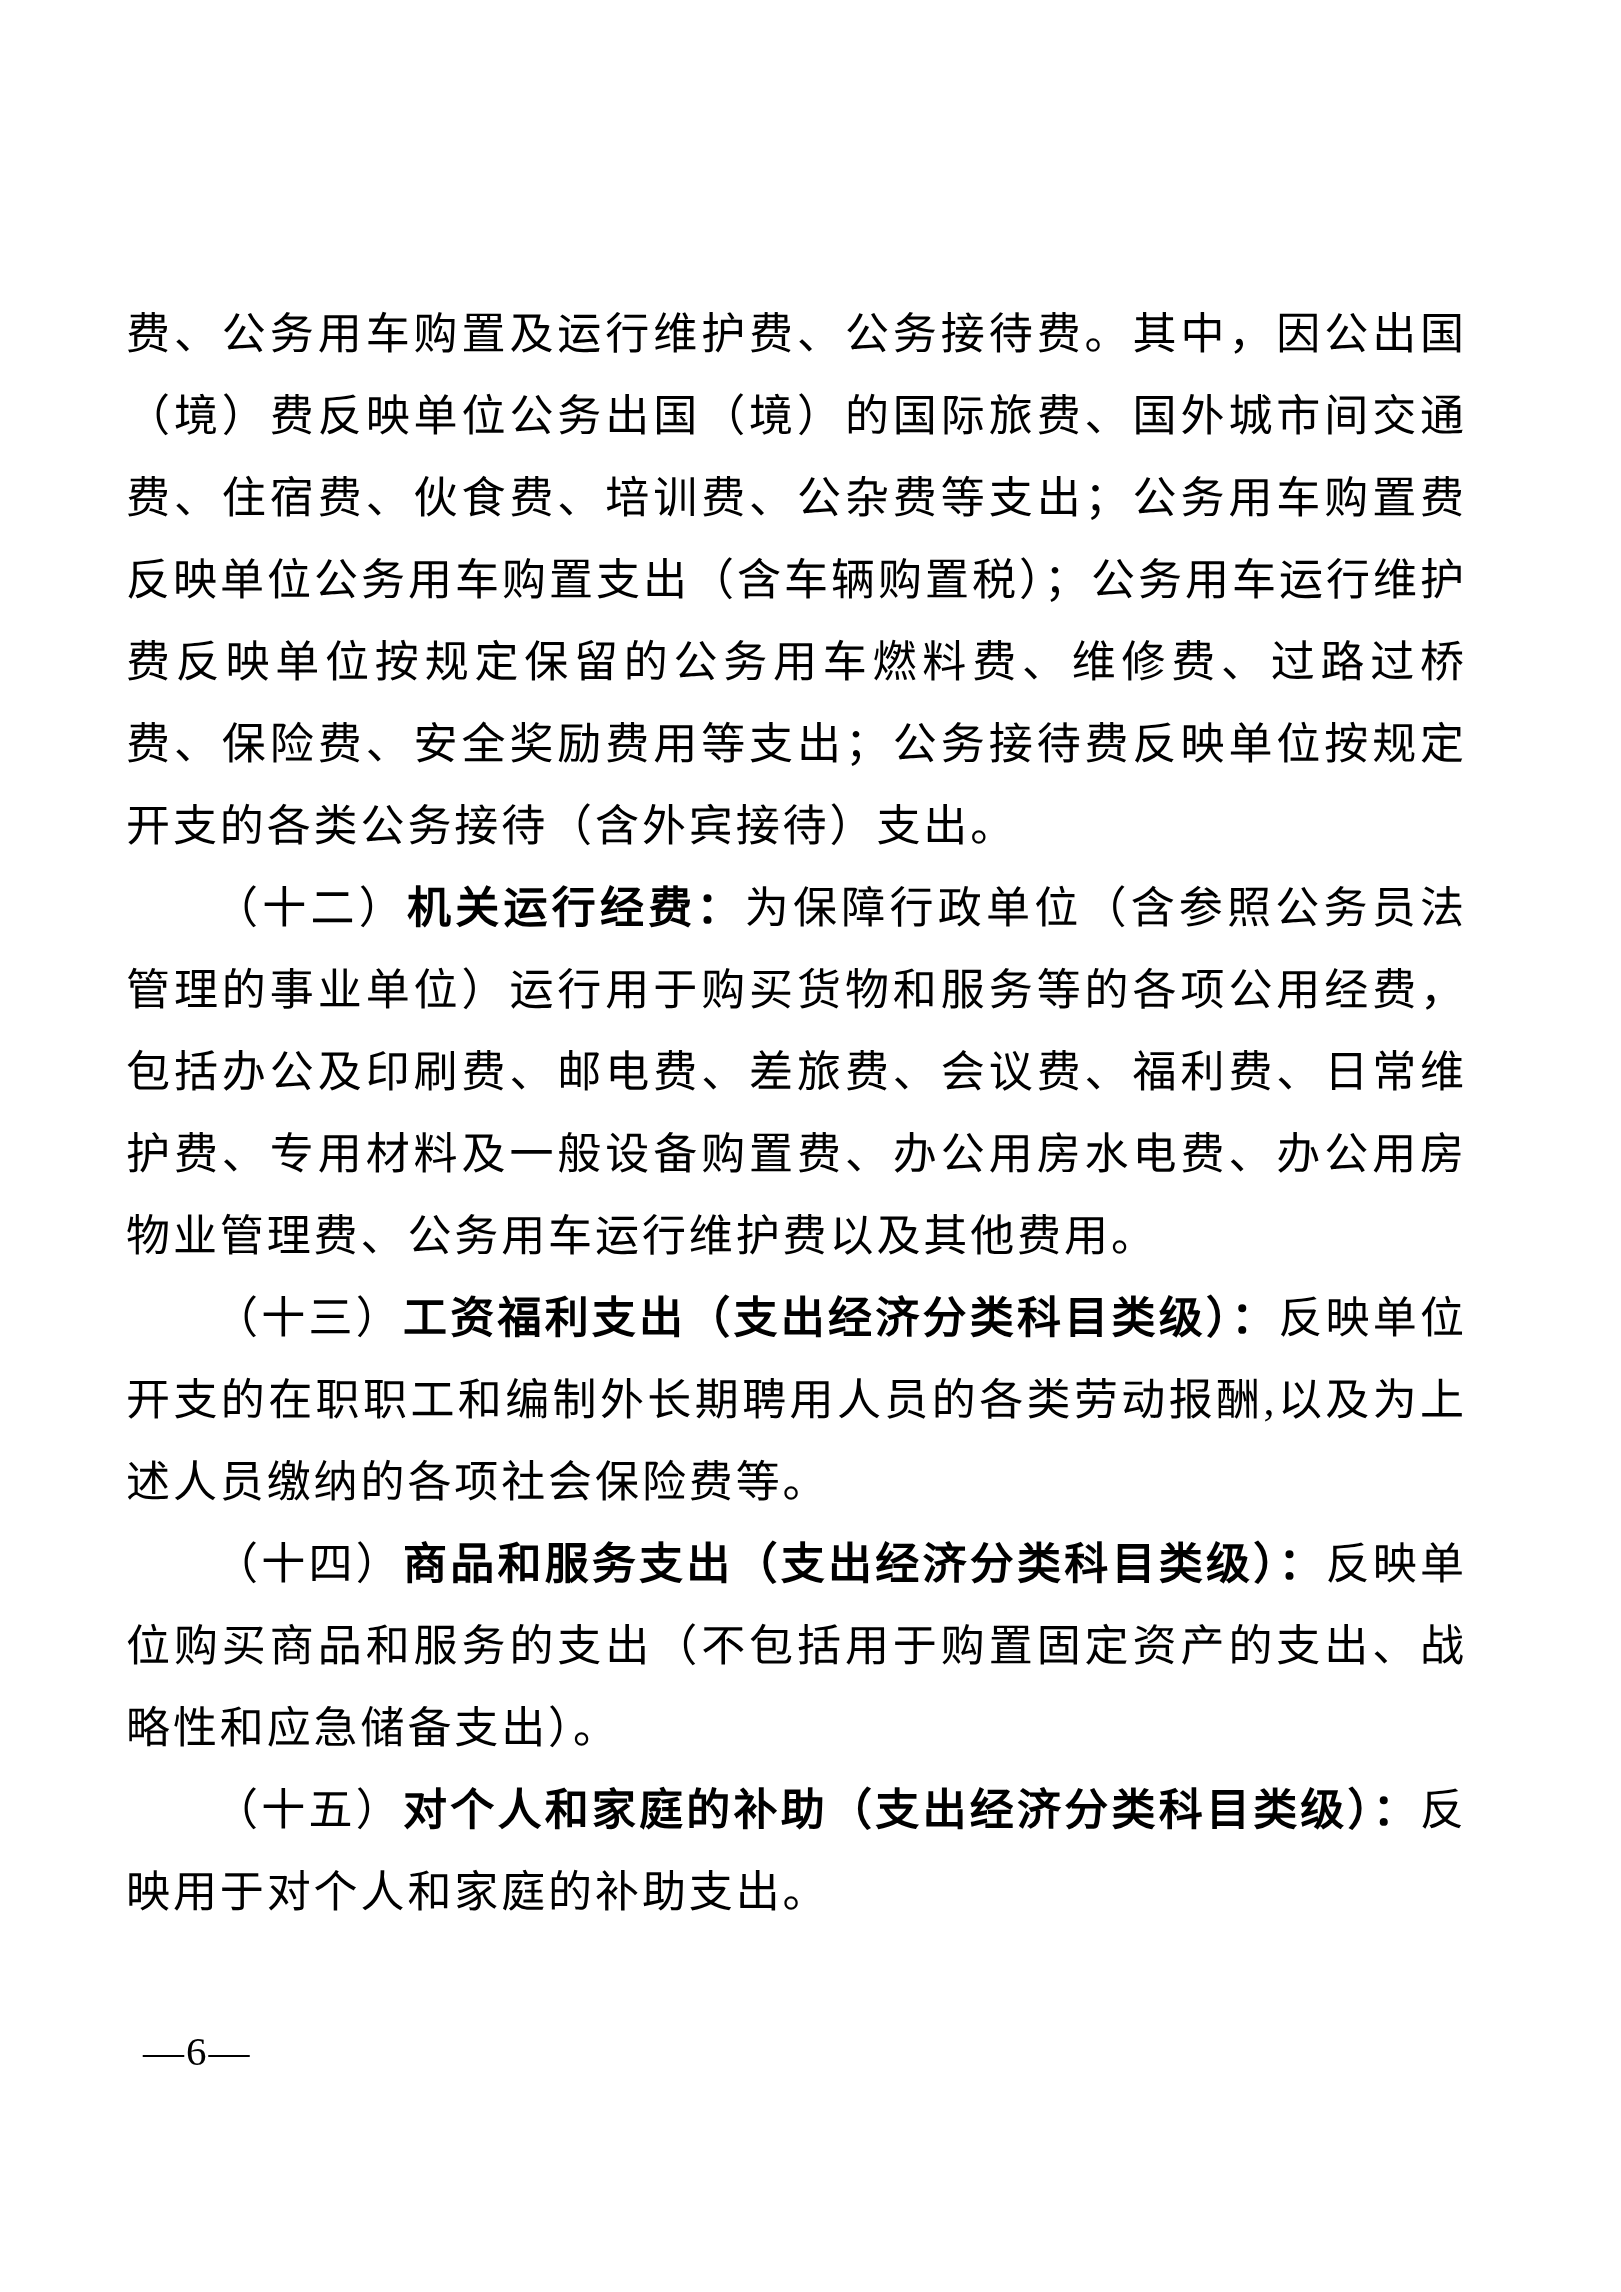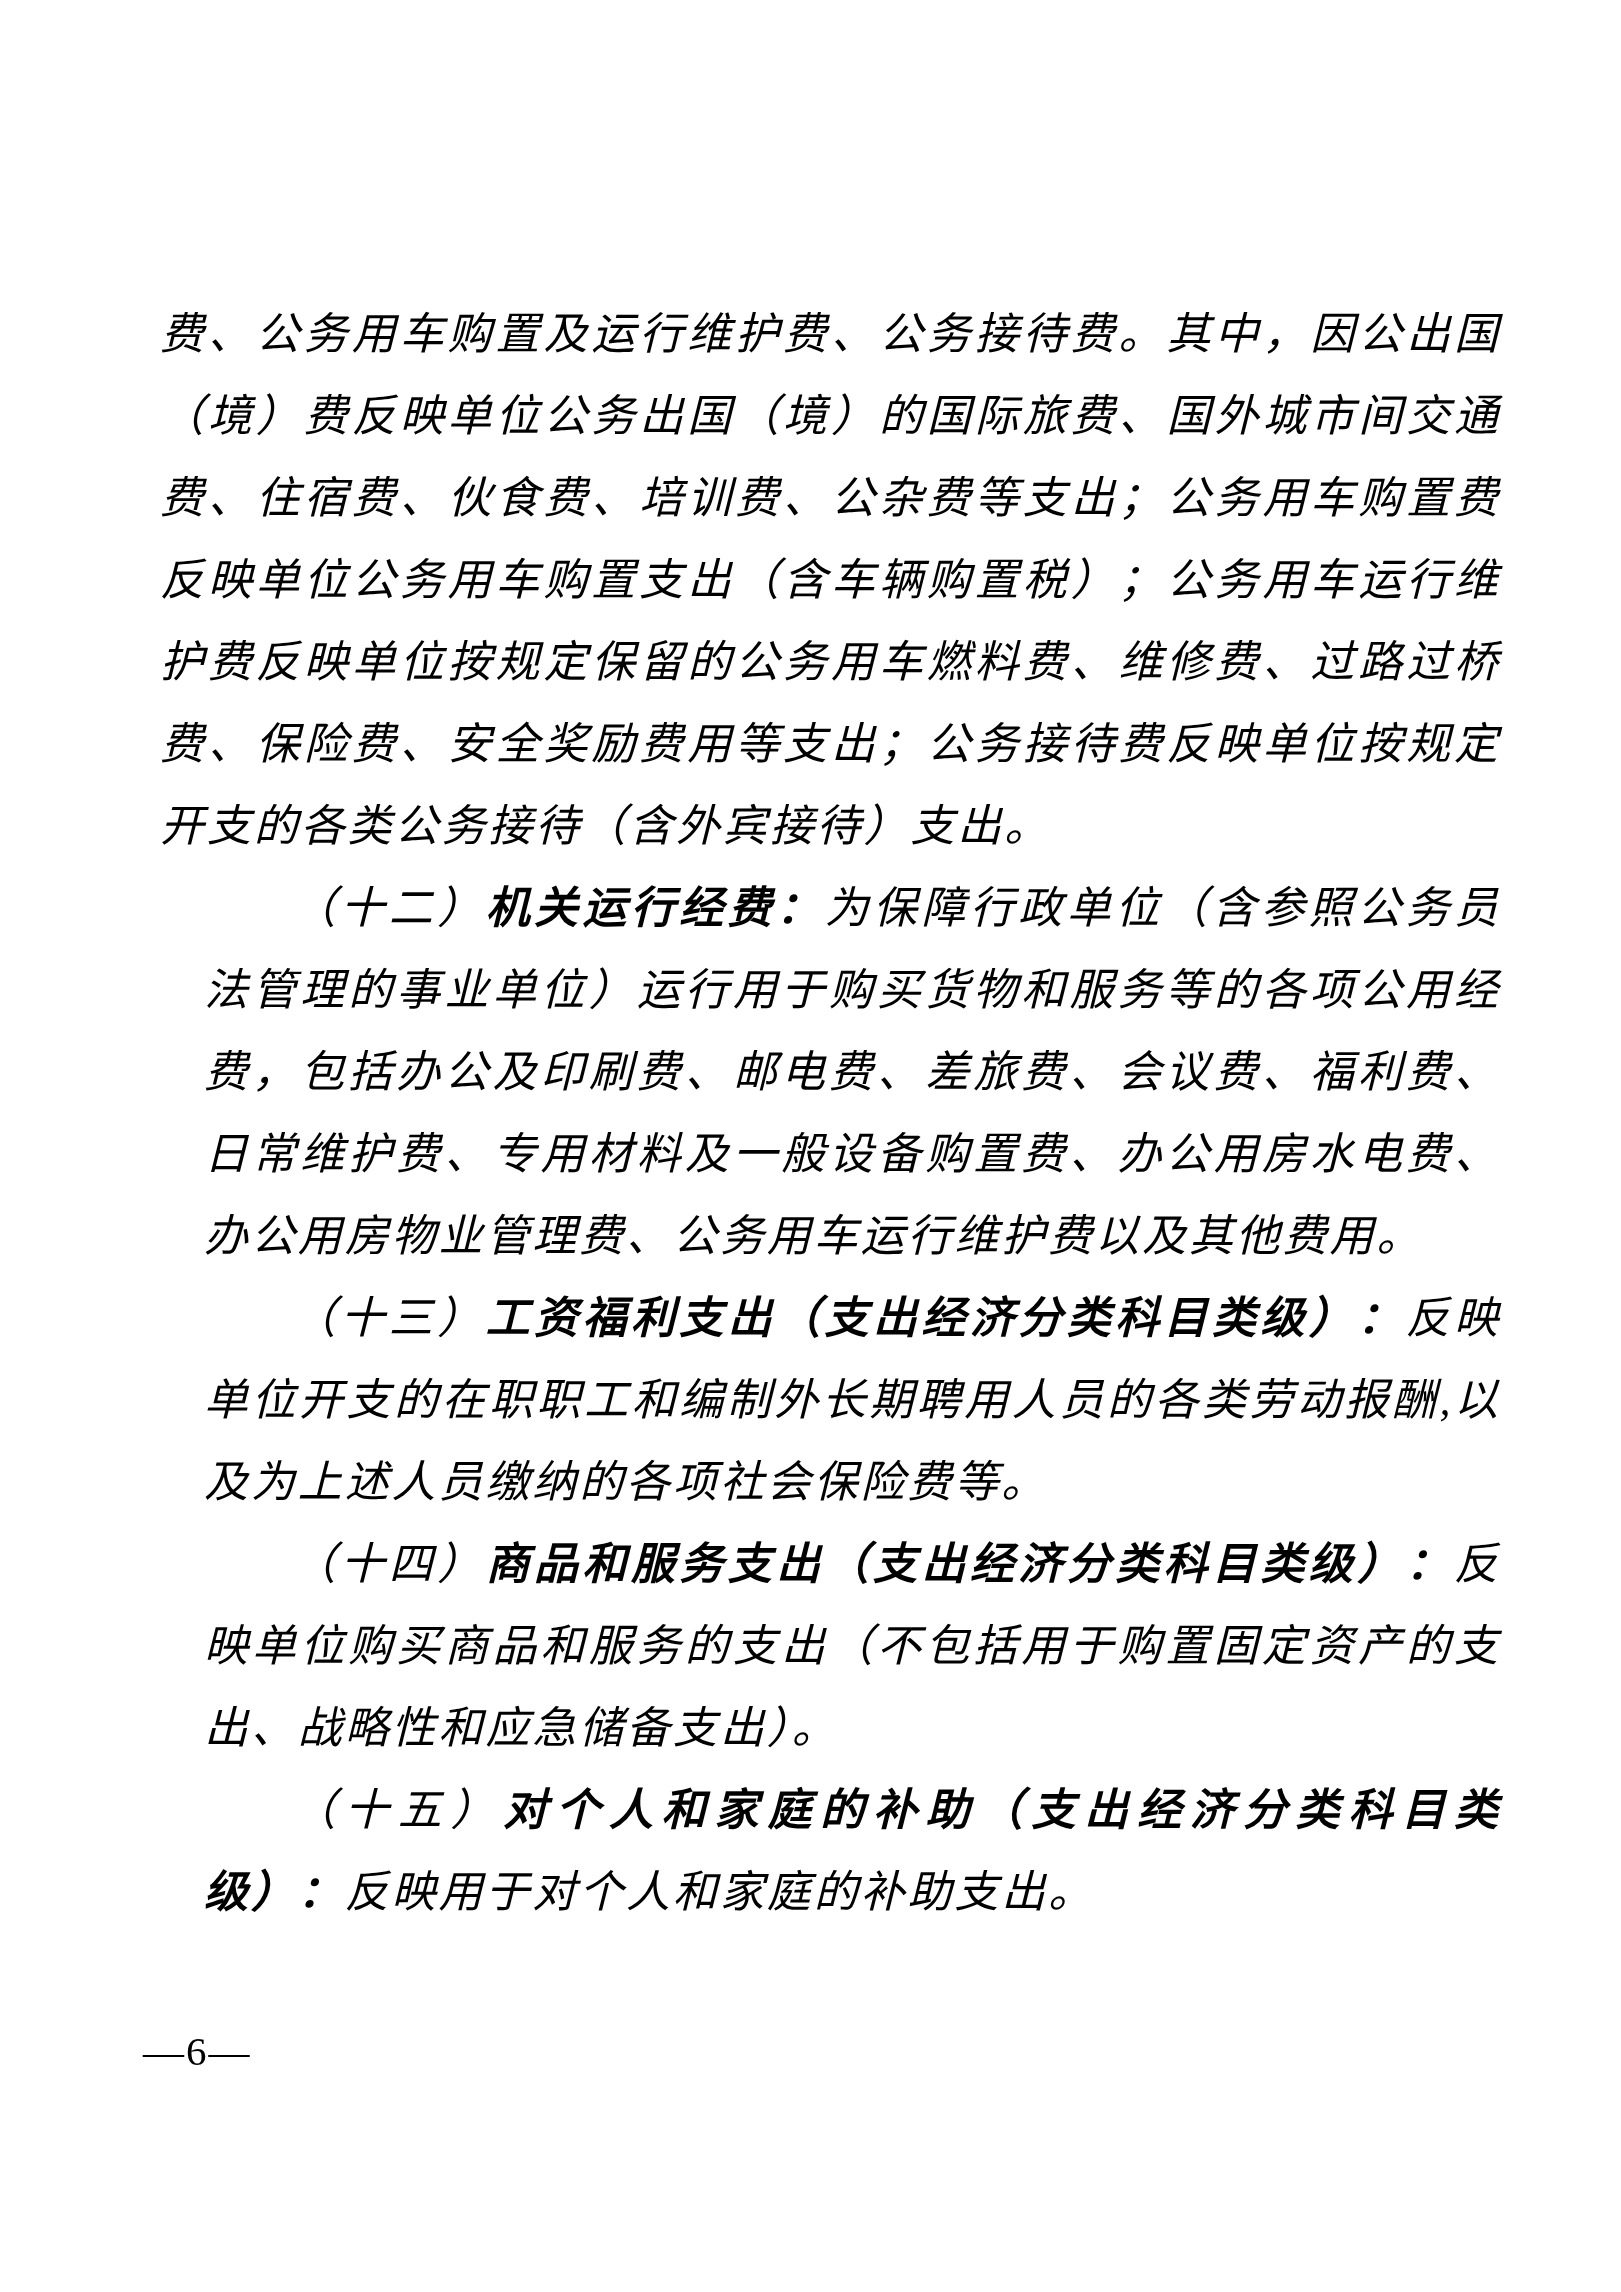--- a/index.html
+++ b/index.html
@@ -12,37 +12,35 @@
     width: 1621px;
     height: 2293px;
     background: #ffffff;
     overflow: hidden;
     font-family: "Liberation Serif", "DejaVu Serif", serif;
     color: #000000;
   }
   .doc-body {
     position: absolute;
     top: 294px;
-    left: 160px;
+    left: 126px;
     width: 1341px;
-    font-style: italic;
   }
   .para {
     margin: 0;
     font-size: 44px;
     line-height: 82px;
     text-align: justify;
     text-align-last: left;
     letter-spacing: 2.9px;
     word-break: break-all;
     color: #000000;
   }
   .para.indent {
     text-indent: 2em;
-    margin-left: 44px;
   }
   .run {
     font-weight: normal;
   }
   .run.bold {
     font-weight: bold;
   }
   .page-number {
     position: absolute;
     left: 143px;

